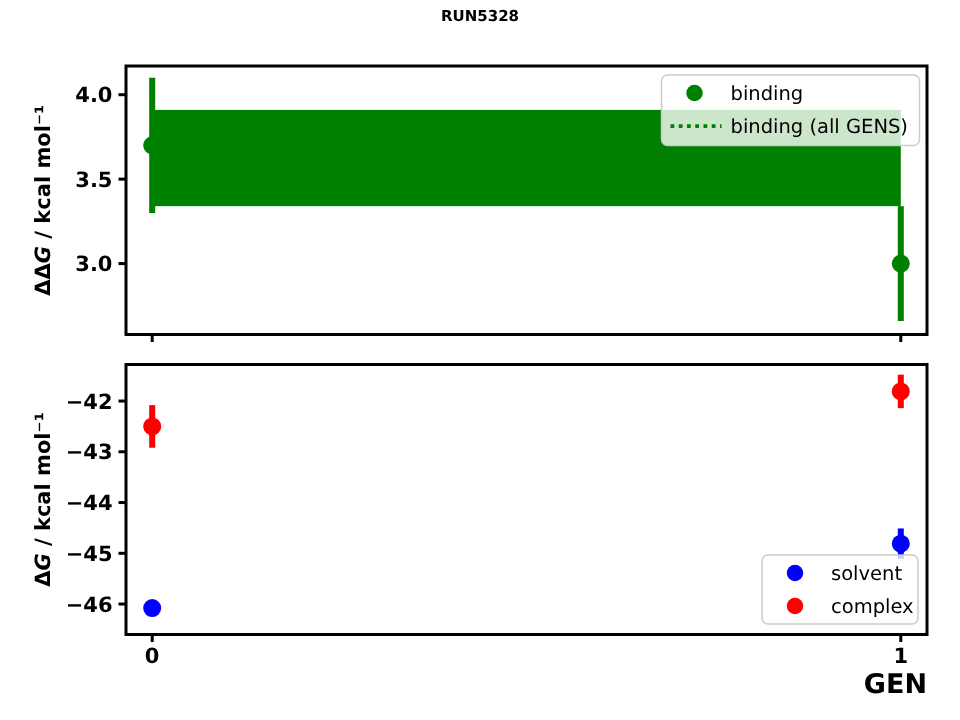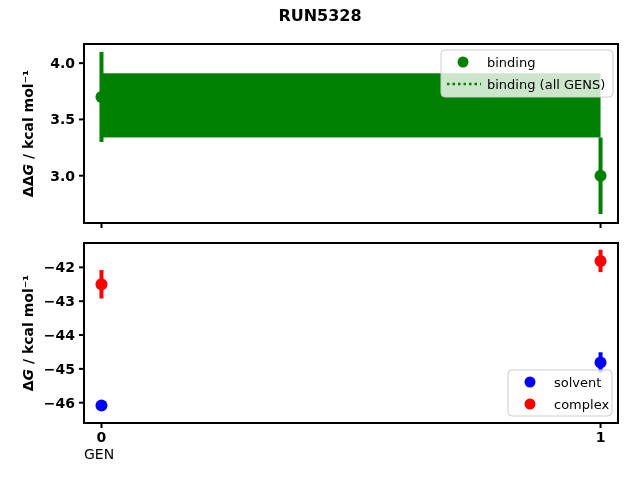--- a/index.html
+++ b/index.html
@@ -6,26 +6,26 @@
   .figure{
     position:relative;
     width:640px;height:480px;
     background:#ffffff;
     font-family:"DejaVu Sans", sans-serif;
     overflow:hidden;
   }
   .fig-title{
     position:absolute;top:6px;left:0;width:640px;
     text-align:center;
-    font-size:16px;font-weight:bold;color:#000;
+    font-size:10px;font-weight:bold;color:#000;
   }
   .x-label{
     position:absolute;top:446px;left:84px;width:534px;
-    text-align:left;
-    font-size:14px;font-weight:normal;color:#000;
+    text-align:right;
+    font-size:18px;font-weight:bold;color:#000;
   }
   svg{position:absolute;top:0;left:0;}
   svg text{fill:#000;}
 </style>
 </head>
 <body>
 
 <div class="figure">
   <div class="fig-title">RUN5328</div>
   <svg id="plots" width="640" height="480">

